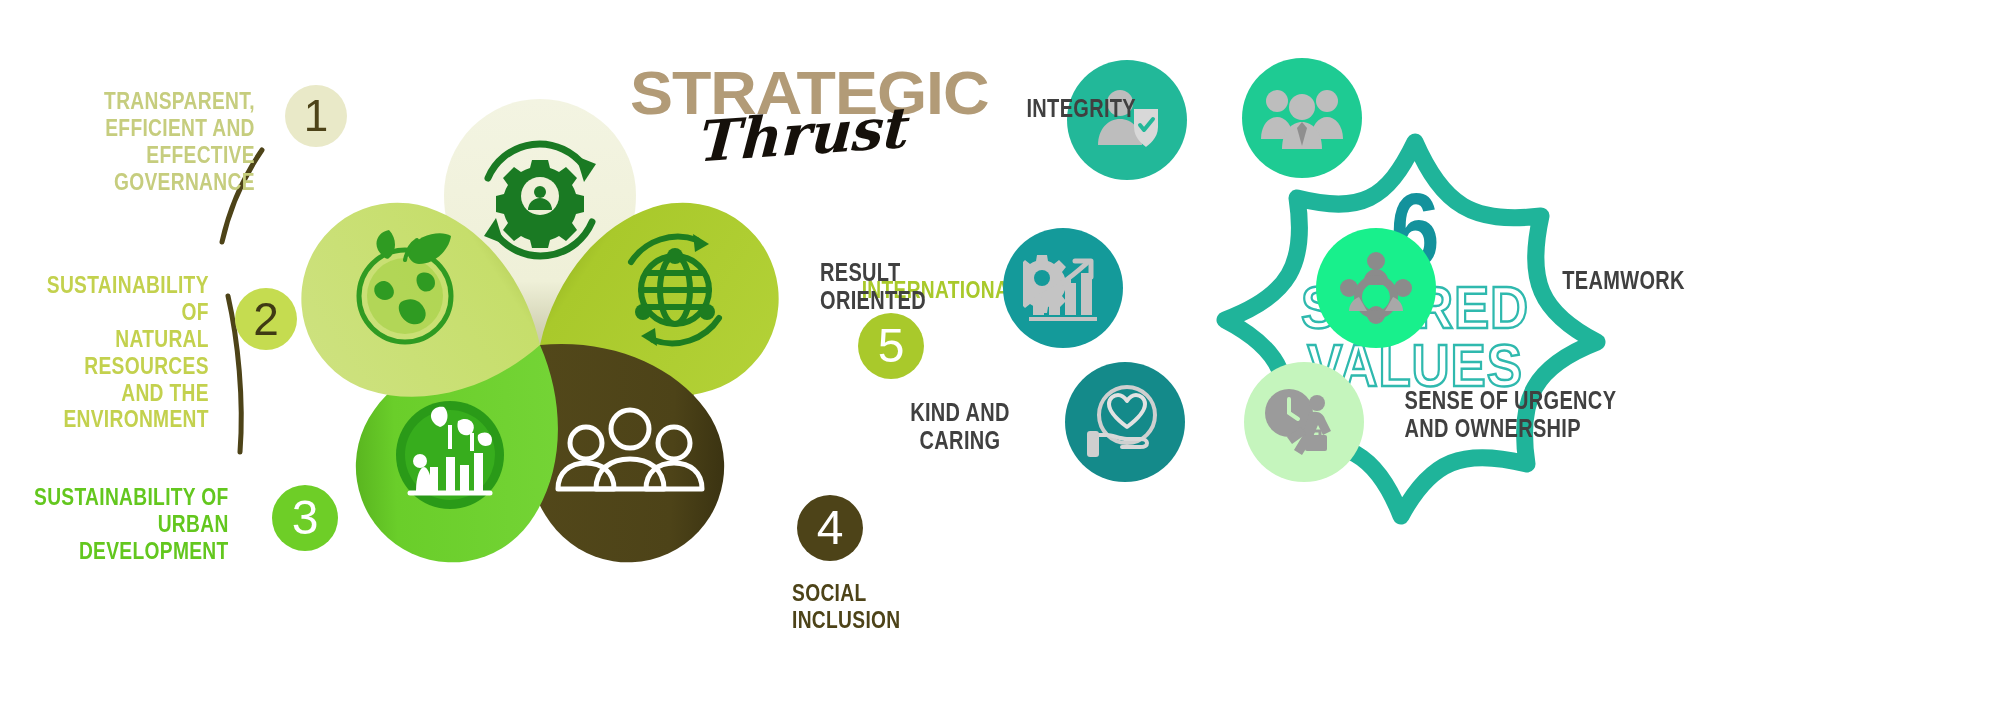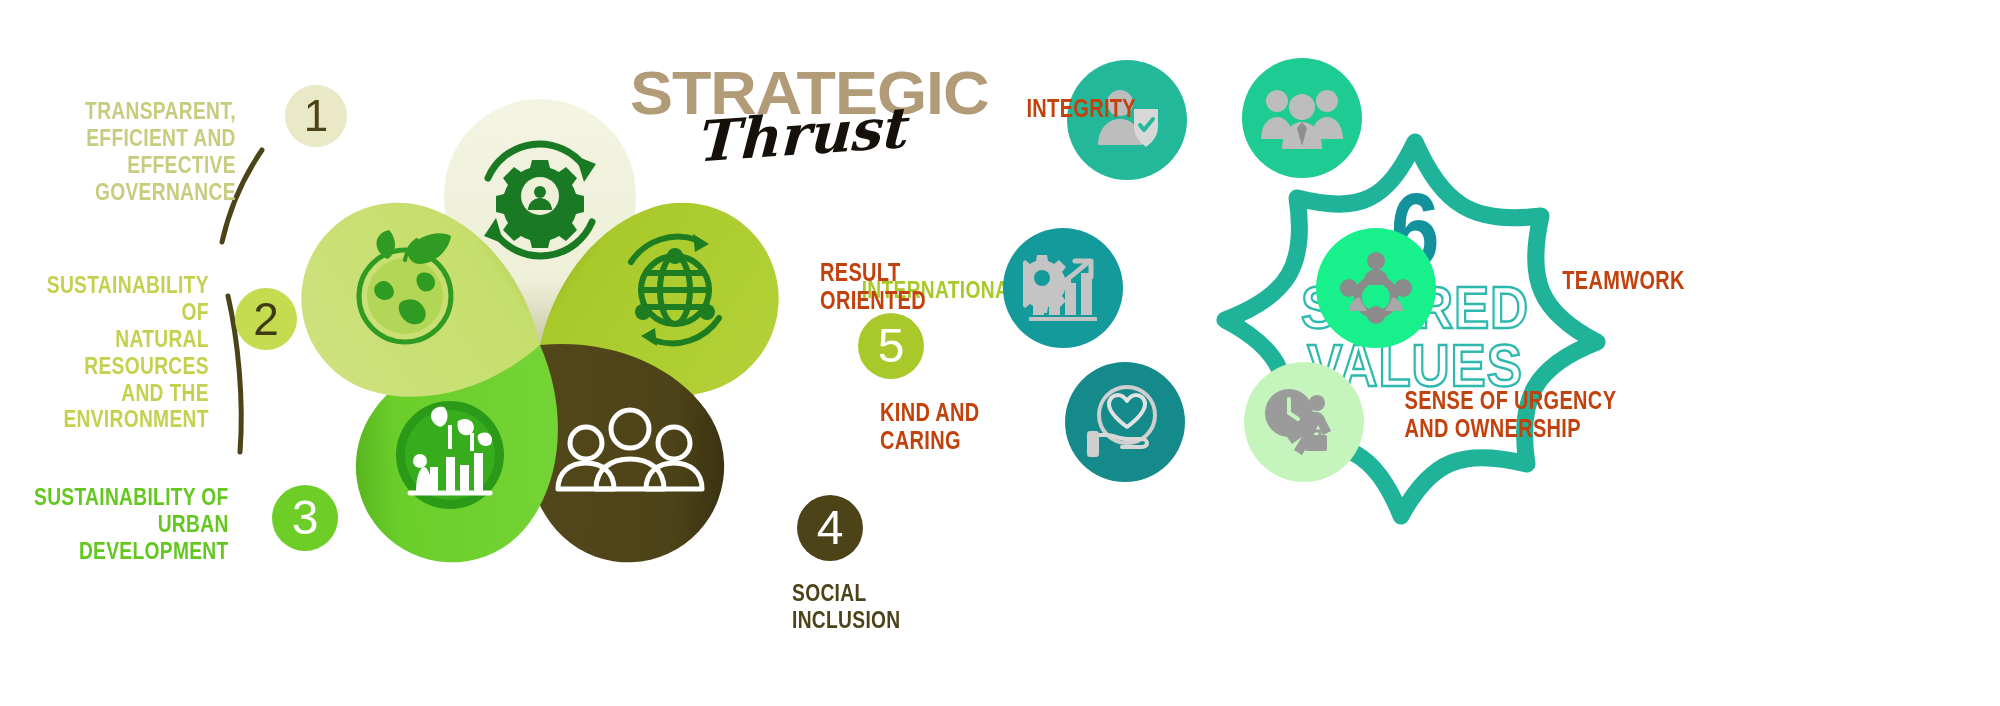--- a/index.html
+++ b/index.html
@@ -58,21 +58,21 @@
   }
 
   
   #right-panel{position:absolute;left:1010px;top:0;width:990px;height:706px;}
 
   .val-circle{
     position:absolute;border-radius:50%;
     display:flex;align-items:center;justify-content:center;
   }
   .val-label{
-    position:absolute;color:#c2410c;
+    position:absolute;color:#404040;
   }
   .val-label .cond{display:block;font-size:25px;}
 
   #shared-center{position:absolute;left:215px;top:150px;width:380px;height:350px;}
   .sv-num{
     position:absolute;left:0;top:28px;width:380px;text-align:center;
     font-family:"Liberation Sans Narrow","Liberation Sans",sans-serif;
     font-weight:700;font-size:104px;color:#13929c;line-height:1;
     transform:scaleX(.85);transform-origin:center top;
   }
@@ -236,21 +236,21 @@
           <path d="M-40,38 h80" stroke="#ffffff" stroke-width="5" fill="none" stroke-linecap="round"></path>
         </g>
       </svg>
     </div>
 
     <div id="strategic-title">
       <div class="tt-strategic">STRATEGIC</div>
       <div class="tt-thrust">Thrust</div>
     </div>
 
-    <div class="st-label lbl-right" style="left:0px;top:98px;width:262px;">
+    <div class="st-label lbl-right" style="left:0px;top:88px;width:262px;padding-left:19px;">
       <span class="cond" style="color:#c6cd7e;">TRANSPARENT, EFFICIENT AND
 EFFECTIVE GOVERNANCE</span>
     </div>
     <div class="num-circle" style="left:285px;top:85px;width:62px;height:62px;background:#e9e9c8;color:#4d4318;font-size:44px;">1</div>
 
     <div class="st-label lbl-right" style="left:0px;top:272px;width:232px;">
       <span class="cond" style="color:#c3d14e;">SUSTAINABILITY OF
 NATURAL RESOURCES
 AND THE ENVIRONMENT</span>
     </div>
@@ -361,21 +361,21 @@
     </div>
 
     <div class="val-circle" style="left:55px;top:362px;width:120px;height:120px;background:#148a8a;">
       <svg width="80" height="78" viewBox="0 0 80 78">
         <circle cx="42" cy="32" r="28" fill="none" stroke="#cfcfcf" stroke-width="4"></circle>
         <path d="M42,44 c-12,-9 -18,-16 -18,-23 c0,-6 5,-9 9,-9 c4,0 7,3 9,6 c2,-3 5,-6 9,-6 c4,0 9,3 9,9 c0,7 -6,14 -18,23 Z" fill="none" stroke="#e2e2e2" stroke-width="4" stroke-linejoin="round"></path>
         <path d="M10,52 h12 c6,0 12,4 20,4 h14 c4,0 6,2 6,4 c0,3 -3,4 -7,4 h-18" fill="none" stroke="#d8d8d8" stroke-width="4" stroke-linecap="round" stroke-linejoin="round"></path>
         <rect x="2" y="48" width="12" height="26" rx="3" fill="#cfcfcf"></rect>
       </svg>
     </div>
-    <div class="val-label" style="left:-150px;top:398px;width:200px;text-align:left;">
+    <div class="val-label" style="left:-150px;top:398px;width:200px;text-align:center;">
       <span class="cond">KIND AND CARING</span>
     </div>
 
     <div class="val-circle" style="left:234px;top:362px;width:120px;height:120px;background:#c5f5bd;">
       <svg width="82" height="78" viewBox="0 0 82 78">
         <circle cx="26" cy="30" r="24" fill="#9b9b9b"></circle>
         <g stroke="#c5f5bd" stroke-width="4" stroke-linecap="round" fill="none">
           <path d="M26,16 v14 l9,6"></path>
         </g>
         <g fill="#9b9b9b">

